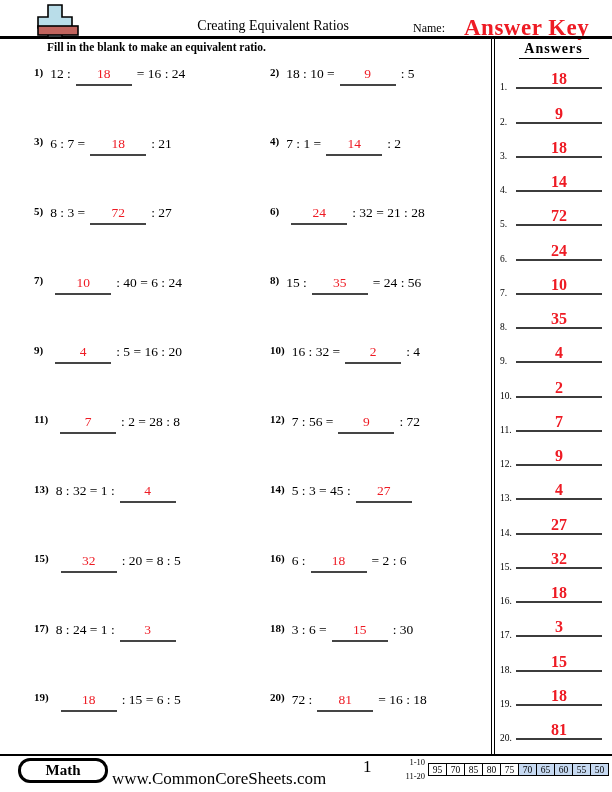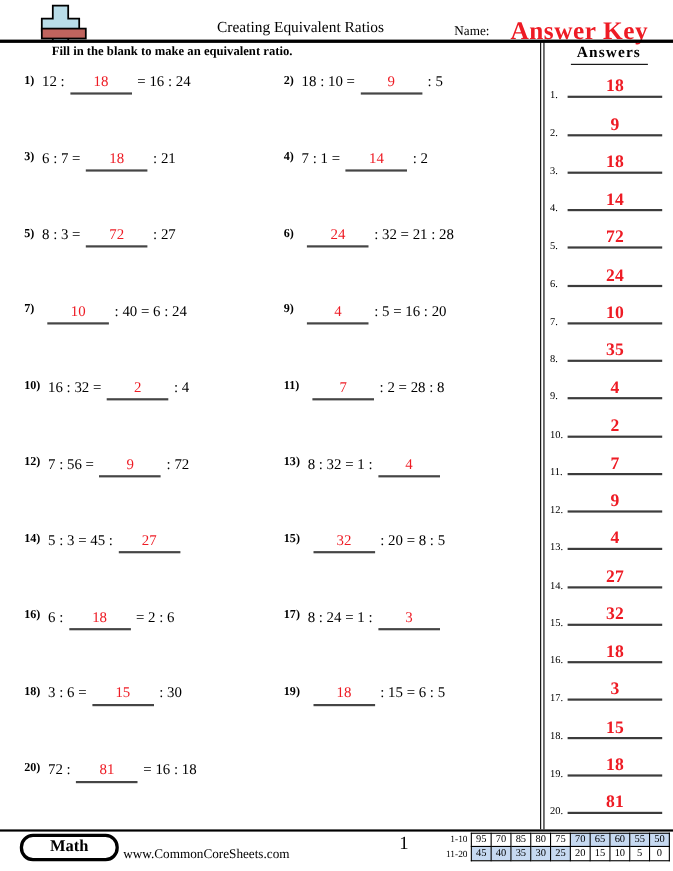--- a/index.html
+++ b/index.html
@@ -16,21 +16,21 @@
   
   .icon-wrap{position:absolute;left:32px;top:4px;width:48px;height:34px;z-index:2;}
   .hdr-title{position:absolute;left:149px;top:18px;width:200px;text-align:right;font-size:14px;}
   .hdr-name{position:absolute;left:413px;top:21px;font-size:12px;}
   .hdr-key{position:absolute;left:464px;top:15px;font-size:23px;font-weight:bold;color:var(--red);letter-spacing:.5px;}
   .hdr-rule{position:absolute;left:0;top:36px;width:612px;border-top:3px solid #000;z-index:1;}
   .instruction{position:absolute;left:7px;top:41px;font-size:11.5px;font-weight:bold;margin-left:40px;}
   
   .problems{position:absolute;left:0;top:56px;width:491px;display:grid;
     grid-template-columns:246px 245px;grid-auto-rows:69.5px;padding-top:6px;}
-  .problem{padding-left:22px;padding-top:3px;font-size:13.5px;line-height:17px;white-space:nowrap;}
+  .problem{padding-left:22px;padding-top:3px;font-size:13.5px;line-height:17px;white-space:nowrap;margin-left:12px;}
   .problem:nth-child(even){padding-left:12px;}
   .pnum{font-weight:bold;font-size:11px;position:relative;top:-2.5px;margin-right:7px;}
   .blank{display:inline-block;width:56px;text-align:center;margin:0 5px;
     border-bottom:2px solid var(--line);padding-bottom:2px;}
   .blank .aval{color:var(--red);font-size:13.5px;}
   
   .answers-panel{position:absolute;left:491px;top:38px;width:121px;height:716px;
     border-left:4px double #000;box-sizing:border-box;}
   .answers-heading{display:block;margin:3px auto 0;width:70px;text-align:center;
     font-weight:bold;font-size:14px;letter-spacing:1px;border-bottom:1.6px solid #000;padding-bottom:1px;}
@@ -38,21 +38,21 @@
   .answer-row{height:34.25px;position:relative;}
   .alabel{position:absolute;left:5px;bottom:-3px;font-size:9.5px;}
   .aline{margin-left:21px;margin-right:10px;height:100%;border-bottom:2px solid #3c3c3c;
     display:flex;align-items:flex-end;justify-content:center;box-sizing:border-box;}
   .avalue{color:var(--red);font-weight:bold;font-size:16px;line-height:15px;padding-bottom:1px;}
   
   .footer-rule{position:absolute;left:0;top:754px;width:612px;border-top:2px solid #000;}
   .math-badge{position:absolute;left:18px;top:758px;width:84px;height:19px;border:3px solid #000;
     border-radius:12px;display:flex;align-items:center;justify-content:center;
     font-weight:bold;font-size:15px;background:#fff;}
-  .site-url{position:absolute;left:112px;top:769px;font-size:12px;}
+  .site-url{position:absolute;left:112px;top:769px;font-size:17px;}
   .page-num{position:absolute;left:363px;top:757px;font-size:17px;}
   .score{position:absolute;right:3px;top:756px;display:flex;align-items:center;}
   .score-labels{text-align:right;font-size:8.5px;line-height:13.5px;margin-right:3px;}
   .score-grid{border-collapse:collapse;}
   .score-grid td{border:1px solid #000;width:17px;height:11.5px;text-align:center;
     font-size:9.5px;padding:0;}
   .score-grid td.shaded{background:var(--blue);}
 </style>
 </head>
 <body>
@@ -77,20 +77,21 @@
   <div class="problem"><span class="pnum">3)</span><span class="pre">6 : 7 =</span><span class="blank"><span class="aval">18</span></span><span class="post">: 21</span></div>
 
   <div class="problem"><span class="pnum">4)</span><span class="pre">7 : 1 =</span><span class="blank"><span class="aval">14</span></span><span class="post">: 2</span></div>
 
   <div class="problem"><span class="pnum">5)</span><span class="pre">8 : 3 =</span><span class="blank"><span class="aval">72</span></span><span class="post">: 27</span></div>
 
   <div class="problem"><span class="pnum">6)</span><span class="blank"><span class="aval">24</span></span><span class="post">: 32 = 21 : 28</span></div>
 
   <div class="problem"><span class="pnum">7)</span><span class="blank"><span class="aval">10</span></span><span class="post">: 40 = 6 : 24</span></div>
 
+  <div class="problem"><span class="pnum">8)</span><span class="pre">15 :</span><span class="blank"><span class="aval">35</span></span><span class="post">= 24 : 56</span></div>
 
   <div class="problem"><span class="pnum">9)</span><span class="blank"><span class="aval">4</span></span><span class="post">: 5 = 16 : 20</span></div>
 
   <div class="problem"><span class="pnum">10)</span><span class="pre">16 : 32 =</span><span class="blank"><span class="aval">2</span></span><span class="post">: 4</span></div>
 
   <div class="problem"><span class="pnum">11)</span><span class="blank"><span class="aval">7</span></span><span class="post">: 2 = 28 : 8</span></div>
 
   <div class="problem"><span class="pnum">12)</span><span class="pre">7 : 56 =</span><span class="blank"><span class="aval">9</span></span><span class="post">: 72</span></div>
 
   <div class="problem"><span class="pnum">13)</span><span class="pre">8 : 32 = 1 :</span><span class="blank"><span class="aval">4</span></span></div>
@@ -271,27 +272,15 @@
           <td>70</td>
           <td>85</td>
           <td>80</td>
           <td>75</td>
           <td class="shaded">70</td>
           <td class="shaded">65</td>
           <td class="shaded">60</td>
           <td class="shaded">55</td>
           <td class="shaded">50</td>
         </tr>
-        <tr>
-          <td class="shaded">45</td>
-          <td class="shaded">40</td>
-          <td class="shaded">35</td>
-          <td class="shaded">30</td>
-          <td class="shaded">25</td>
-          <td>20</td>
-          <td>15</td>
-          <td>10</td>
-          <td>5</td>
-          <td>0</td>
-        </tr>
       </tbody>
     </table>
 </div>
 
 </body></html>

